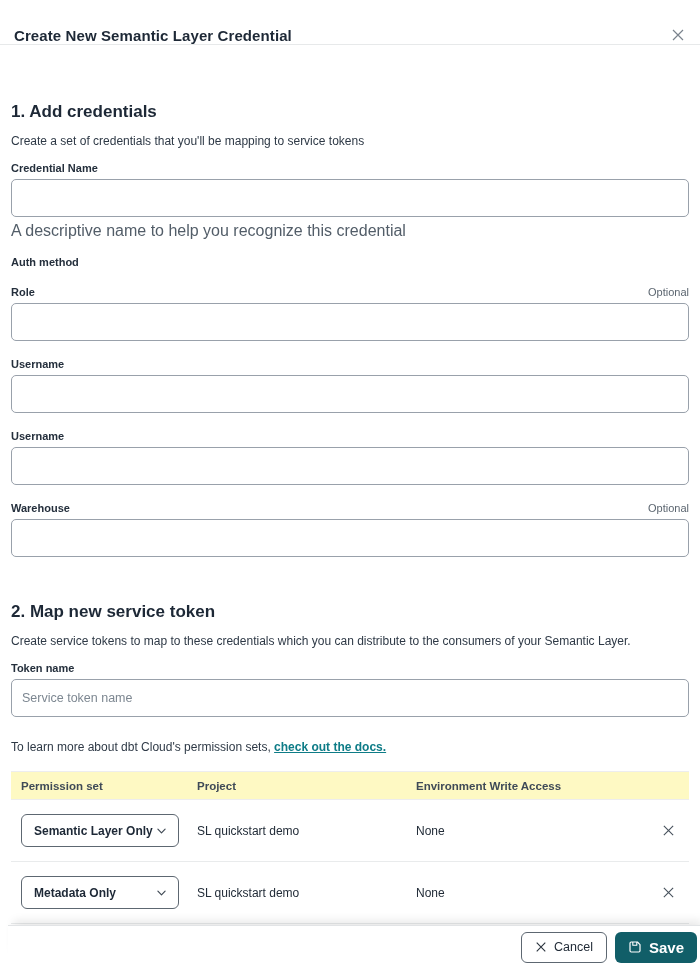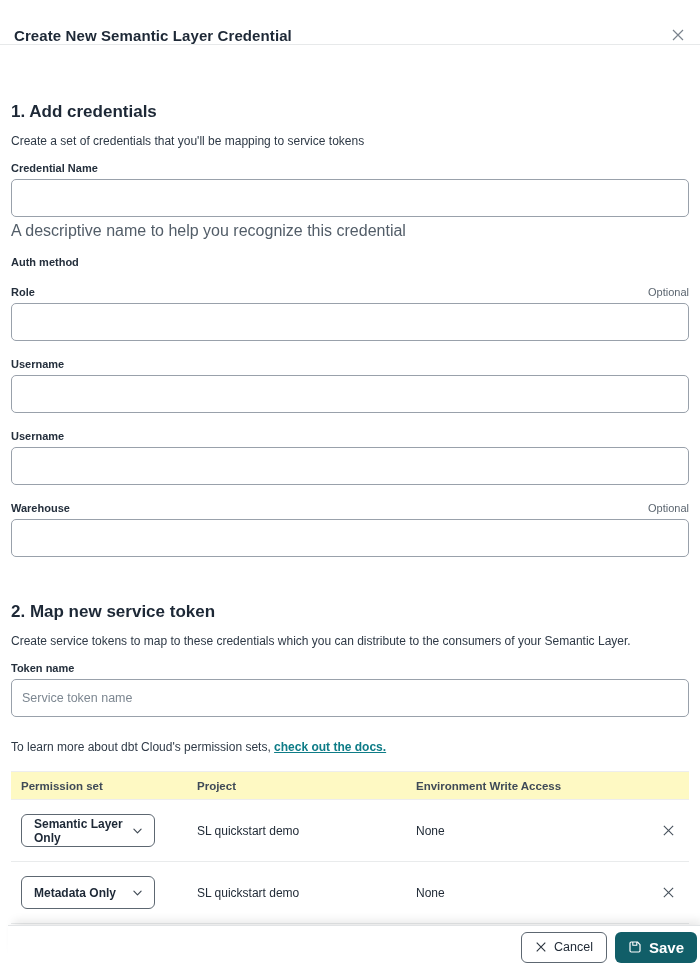--- a/index.html
+++ b/index.html
@@ -43,21 +43,21 @@
   
   .perm-table { margin-top:16px; }
   .pt-header { display:grid; grid-template-columns:176px 219px 1fr 30px; align-items:center;
     height:29px; padding:0 10px; background:#fef9c3; border-top:1px solid #ededee;
     border-bottom:1px solid #ededee; }
   .pt-header-cell { font-size:11.5px; font-weight:600; color:#3f4a57; }
   .pt-row { display:grid; grid-template-columns:176px 219px 1fr 30px; align-items:center;
     height:62px; padding:0 10px; border-bottom:1px solid #e9ebec; }
   .pt-cell { font-size:12px; color:#222c38; }
   .row-select { display:inline-flex; justify-content:space-between; align-items:center;
-    width:134px; height:33px; padding:0 12px; border:1px solid #5d6771; border-radius:6px;
+    width:158px; height:33px; padding:0 12px; border:1px solid #5d6771; border-radius:6px;
     background:#fff; cursor:pointer; }
   .row-select .select-value { font-size:12px; font-weight:700; color:#1d2836; }
   .row-remove { background:none; border:none; cursor:pointer; padding:4px; line-height:0; justify-self:end; }
 
   
   .add-perm-btn { display:inline-flex; align-items:center; gap:7px; margin-top:8px; height:26px;
     padding:0 12px; background:#115e68; color:#fff; border:none; border-radius:5px;
     font-size:11.5px; font-weight:700; cursor:pointer; font-family:"Liberation Sans", sans-serif; }
 
   

